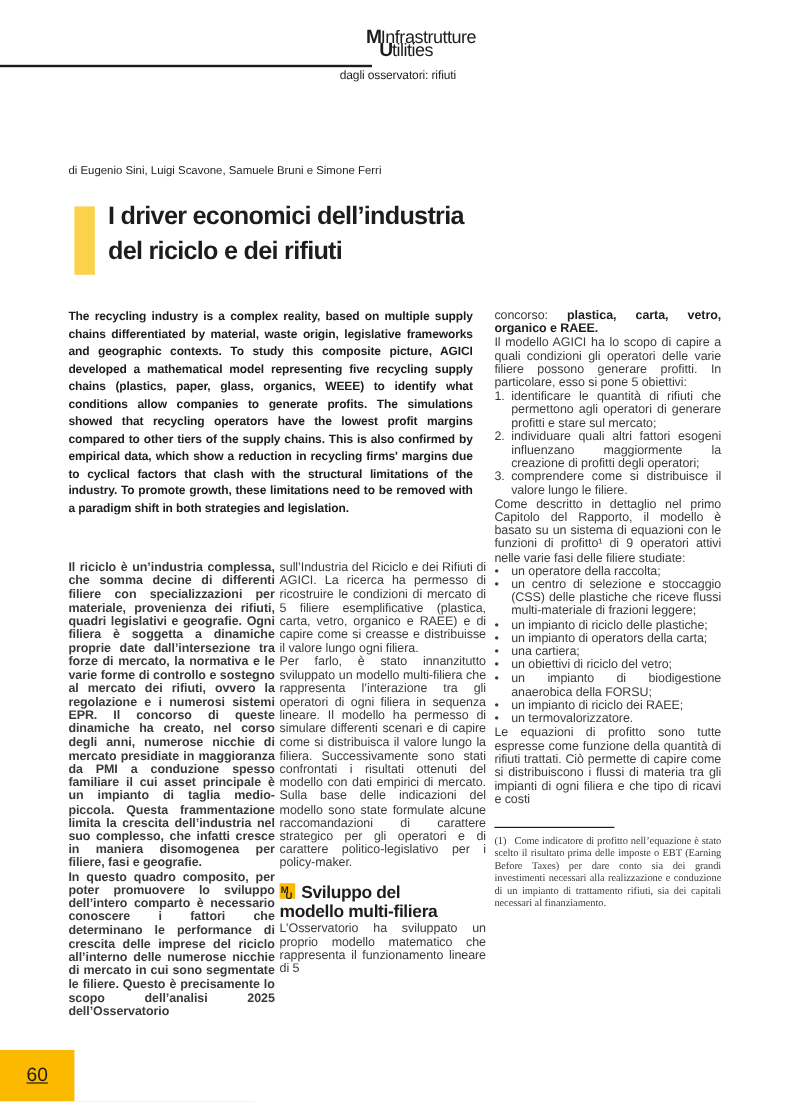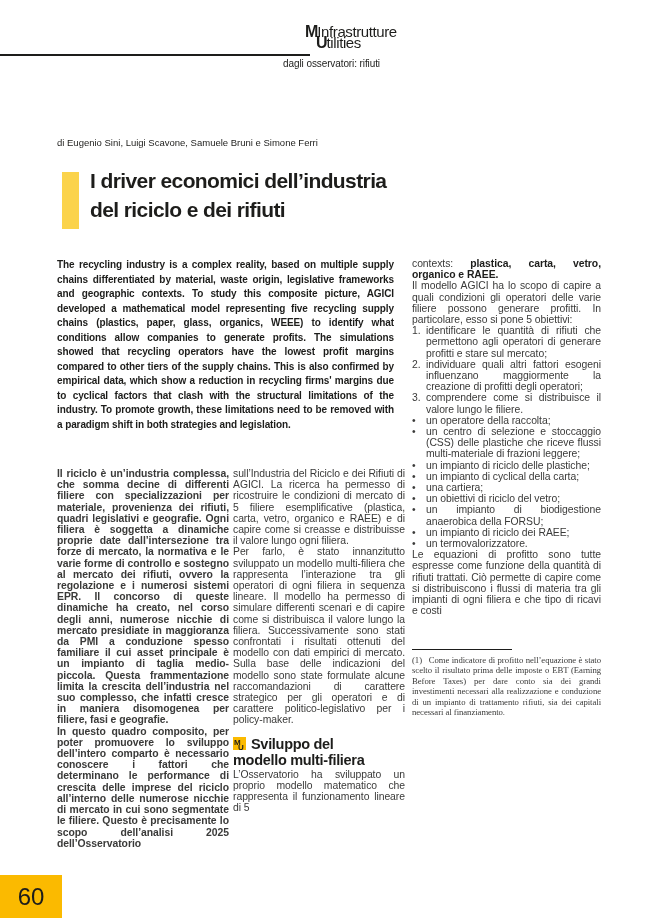--- a/index.html
+++ b/index.html
@@ -60,34 +60,34 @@
   .heading-line { font-size:14.5px; font-weight:bold; line-height:16.5px; letter-spacing:-0.3px; }
   .mu-icon {
     position:relative; display:inline-block; width:13px; height:13px;
     background:var(--accent,#FBBA00); vertical-align:-1px; margin-right:5px;
   }
   .mu-icon .mu-m { position:absolute; left:1px; top:-2px; font-size:8px; font-weight:bold; color:#1d1d1b; }
   .mu-icon .mu-u { position:absolute; left:5px; top:3px;  font-size:8px; font-weight:bold; color:#1d1d1b; }
   .after-heading { margin-top:2px; }
 
   
-  .footnote { margin-top:32px; }
+  .footnote { margin-top:16px; }
   .footnote-rule { width:100px; height:1.5px; background:#1d1d1b; margin-bottom:5px; }
   .footnote-text {
     font-family:"Liberation Serif", serif;
     font-size:8.7px; line-height:10.4px; text-align:justify; color:#3a3a39;
   }
 
   
   .page-number-box {
     position:absolute; left:0; top:875px; width:62px; height:43px;
     background:var(--accent,#FBBA00);
     display:flex; align-items:center; justify-content:center;
   }
-  .page-number { font-size:24px; color:#1d1d1b; }
+  .page-number { font-size:16px; color:#1d1d1b;text-decoration:underline; }
 </style>
 </head>
 <body>
 
 <div class="page">
 
   <div class="header-rule"></div>
   <div class="logo">
     <div class="logo-row">
       <span class="logo-big">M</span><span class="logo-word">Infrastrutture</span>
@@ -123,52 +123,53 @@
         </span><span>Sviluppo del</span>
       </div>
       <div class="heading-line">
         <span>modello multi-filiera</span>
       </div>
     </div>
     <p class="after-heading">L’Osservatorio ha sviluppato un proprio modello matematico che rappresenta il funzionamento lineare di 5</p>
   </div>
 
   <div class="col col3">
-    <p><span>contexts: </span><span class="lead-bold">plastica, carta, vetro, organico e RAEE.</span></p>
+    <p><span>concorso: </span><span class="lead-bold">plastica, carta, vetro, organico e RAEE.</span></p>
     <p>Il modello AGICI ha lo scopo di capire a quali condizioni gli operatori delle varie filiere possono generare profitti. In particolare, esso si pone 5 obiettivi:</p>
 
     <div class="li">
       <span class="marker">1.</span>
       <span class="txt">identificare le quantità di rifiuti che permettono agli operatori di generare profitti e stare sul mercato;</span>
     </div>
     <div class="li">
       <span class="marker">2.</span>
       <span class="txt">individuare quali altri fattori esogeni influenzano maggiormente la creazione di profitti degli operatori;</span>
     </div>
     <div class="li">
       <span class="marker">3.</span>
       <span class="txt">comprendere come si distribuisce il valore lungo le filiere.</span>
     </div>
 
+    <p>Come descritto in dettaglio nel primo Capitolo del Rapporto, il modello è basato su un sistema di equazioni con le funzioni di profitto¹ di 9 operatori attivi nelle varie fasi delle filiere studiate:</p>
 
     <div class="li">
       <span class="marker">•</span>
       <span class="txt">un operatore della raccolta;</span>
     </div>
     <div class="li">
       <span class="marker">•</span>
       <span class="txt">un centro di selezione e stoccaggio (CSS) delle plastiche che riceve flussi multi-materiale di frazioni leggere;</span>
     </div>
     <div class="li">
       <span class="marker">•</span>
       <span class="txt">un impianto di riciclo delle plastiche;</span>
     </div>
     <div class="li">
       <span class="marker">•</span>
-      <span class="txt">un impianto di cyclical della carta;</span>
+      <span class="txt">un impianto di operators della carta;</span>
     </div>
     <div class="li">
       <span class="marker">•</span>
       <span class="txt">una cartiera;</span>
     </div>
     <div class="li">
       <span class="marker">•</span>
       <span class="txt">un obiettivi di riciclo del vetro;</span>
     </div>
     <div class="li">

